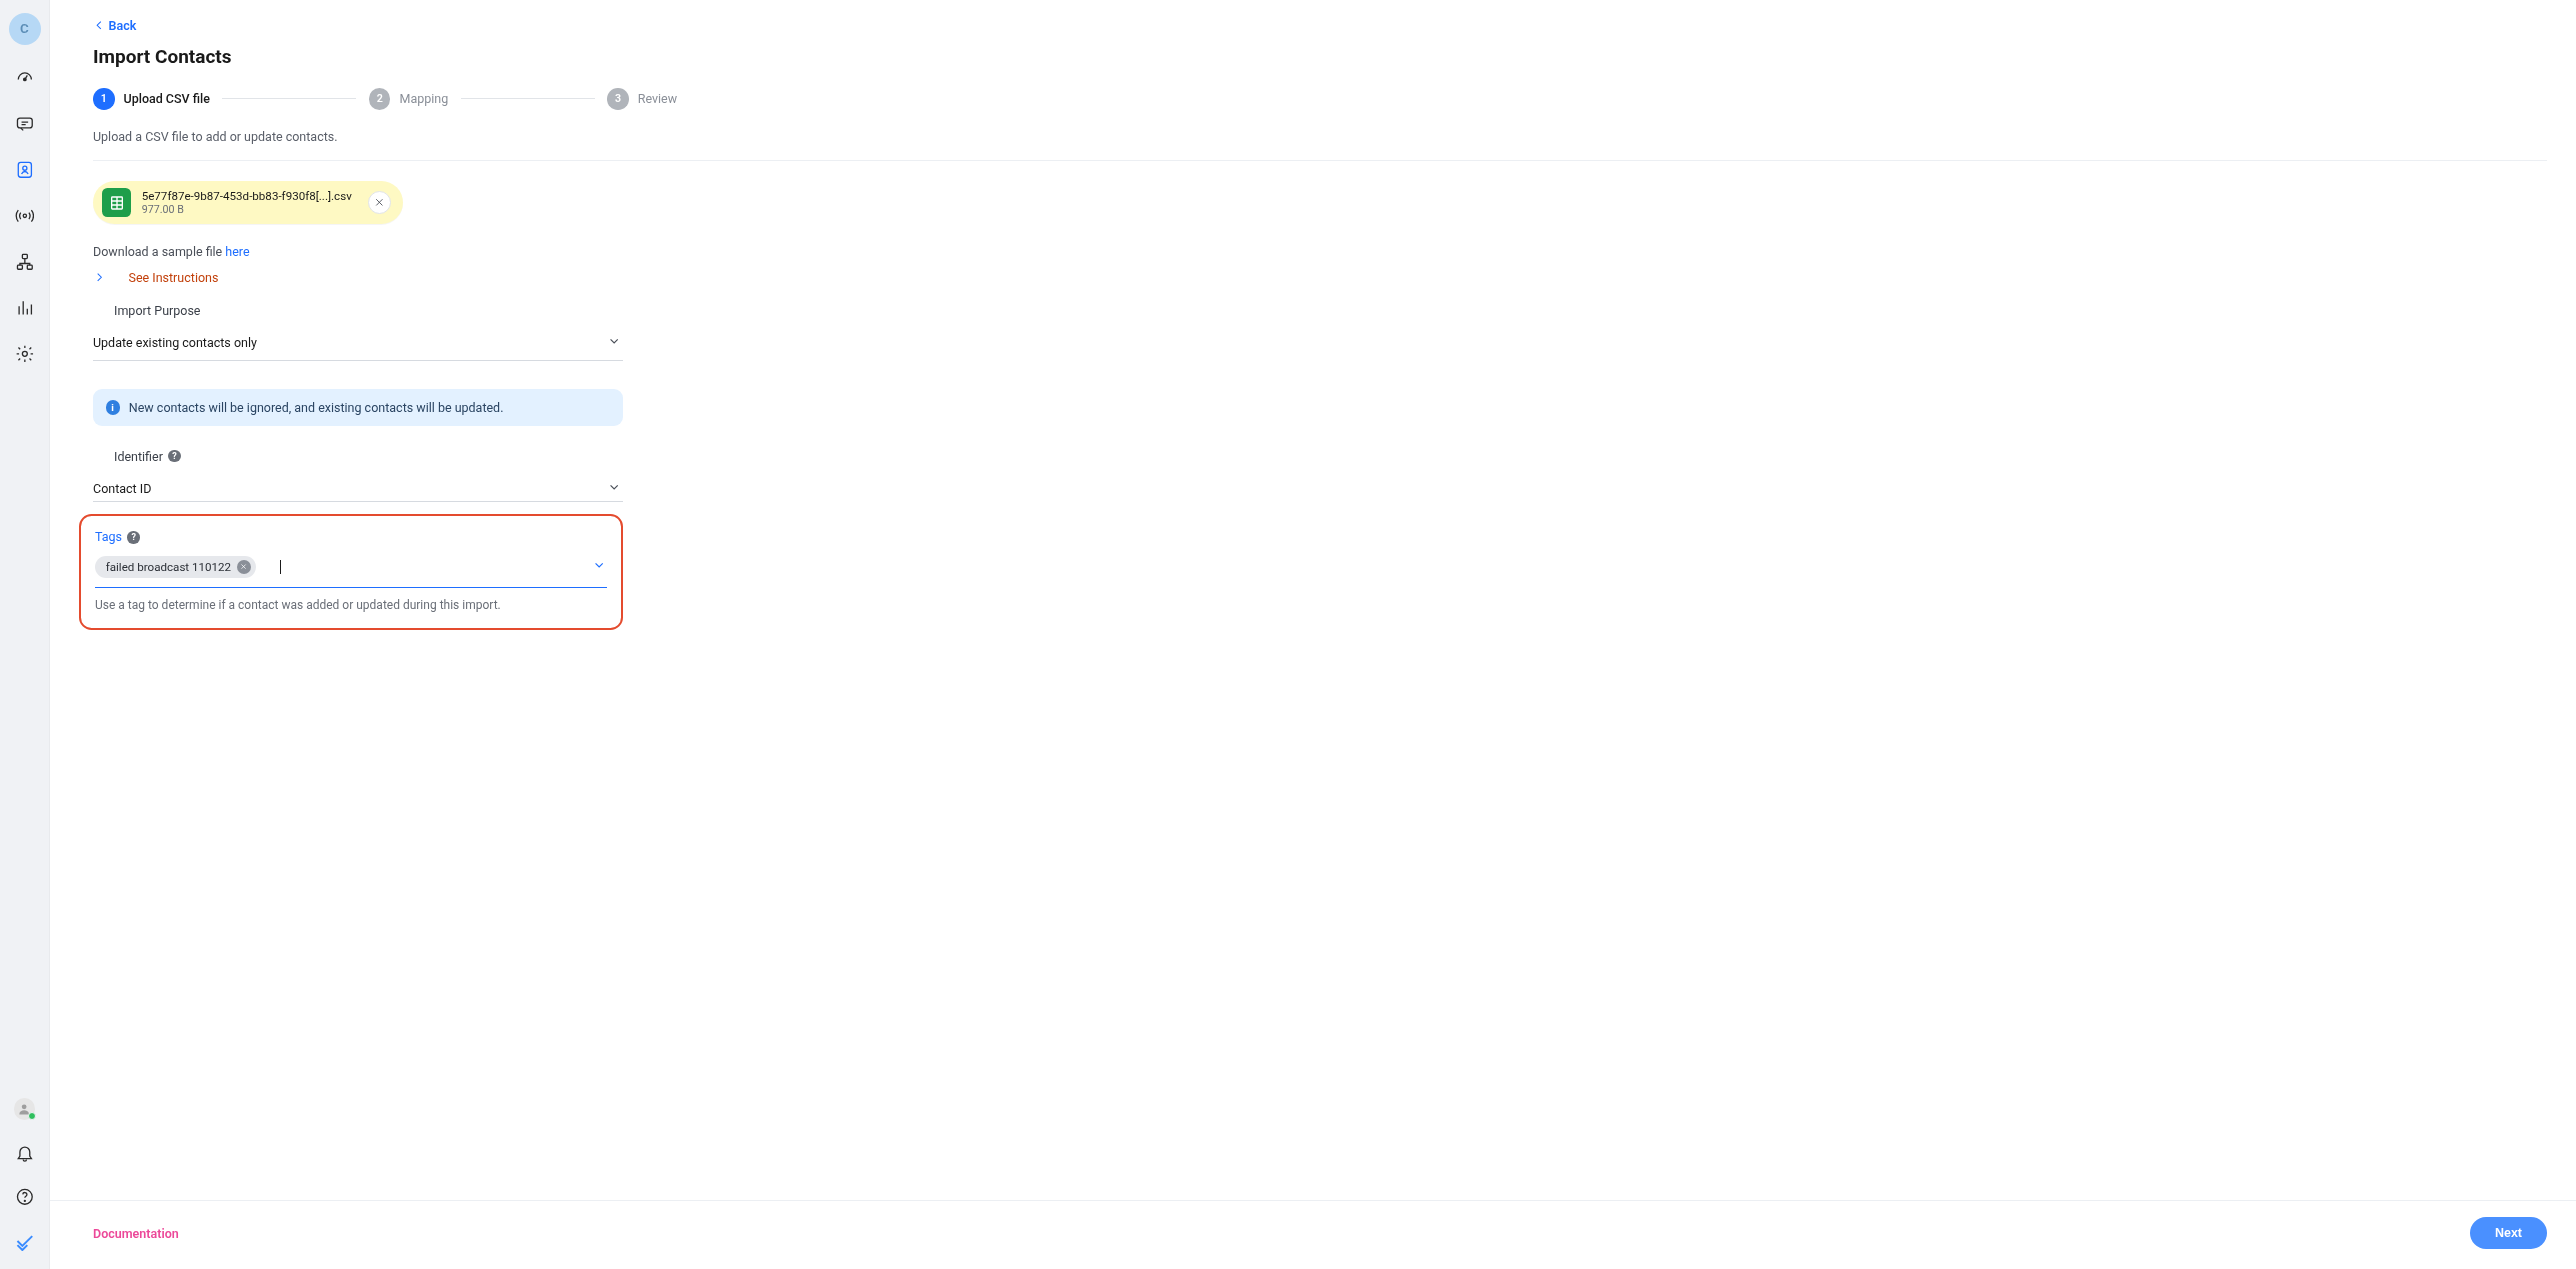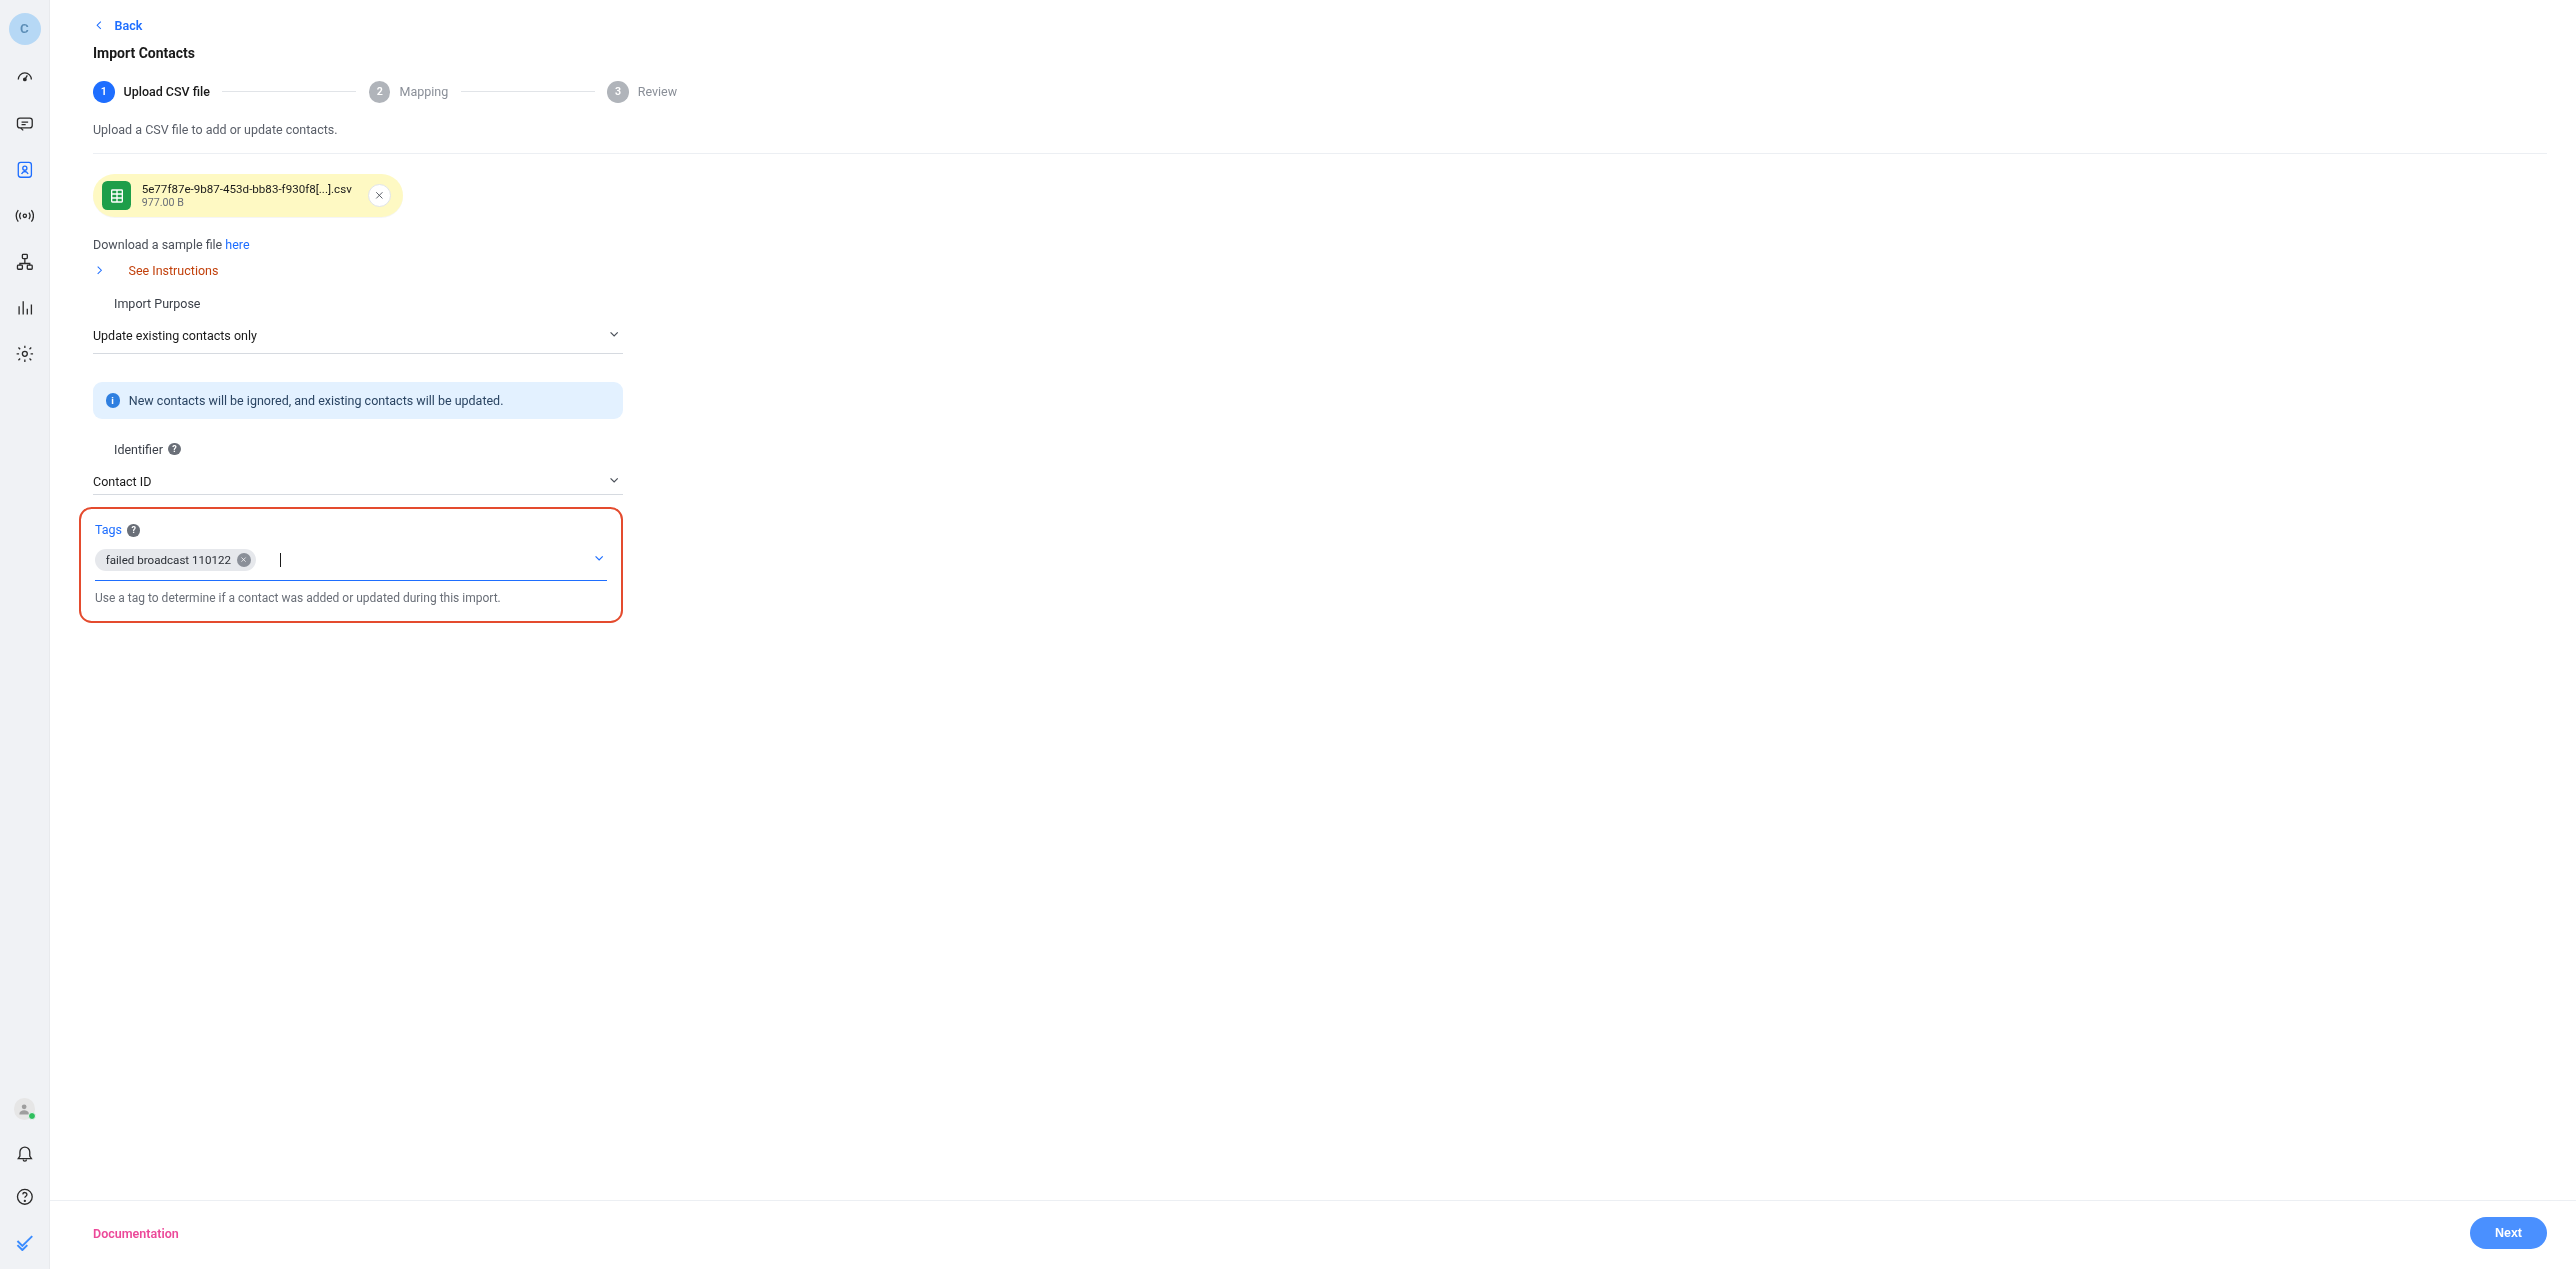--- a/index.html
+++ b/index.html
@@ -68,27 +68,27 @@
     border-left: 0.9px solid #e8eaed;
     min-width: 0;
   }
   .content-wrap {
     flex: 1;
     padding: 18px 29px 0 43px;
     overflow-y: auto;
     max-width: 100%;
   }
   .back-link {
-    display: inline-flex; align-items: center; gap: 9px;
+    display: inline-flex; align-items: center; gap: 3px;
     color: #1e6eff; font-weight: 600; cursor: pointer;
     font-size: 12.5px;
   }
   .back-link svg { width: 12.5px; height: 12.5px; stroke: #1e6eff; fill: none; stroke-width: 2; }
   h1.page-title {
-    font-size: 14px; font-weight: 700; color: #1a1a1a;
+    font-size: 19px; font-weight: 700; color: #1a1a1a;
     margin-top: 10.7px; margin-bottom: 19.7px;
   }
   
   .stepper { display: flex; align-items: center; gap: 0; margin-bottom: 19.7px; }
   .step { display: flex; align-items: center; gap: 9px; }
   .step-num {
     width: 21.5px; height: 21.5px; border-radius: 50%;
     background: #b0b4ba; color: #fff;
     display: flex; align-items: center; justify-content: center;
     font-size: 10.7px; font-weight: 600;

